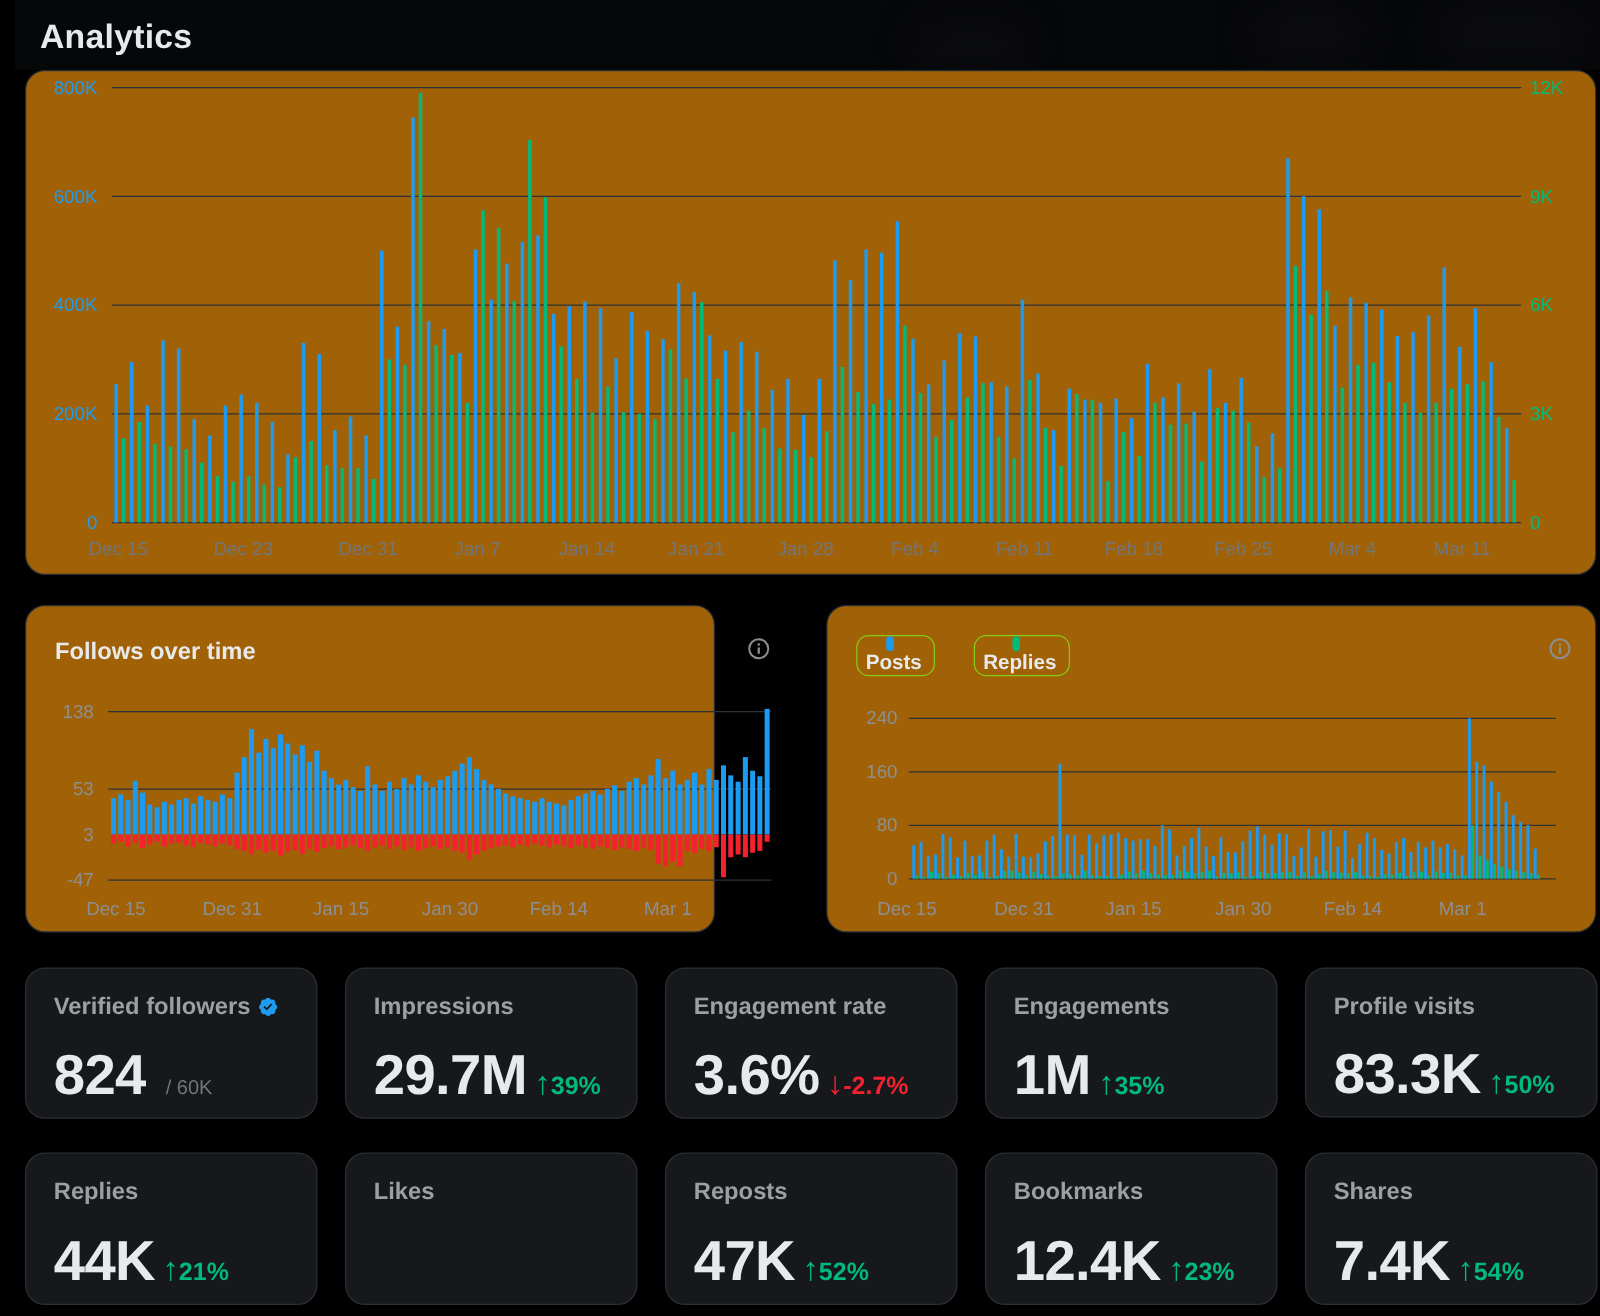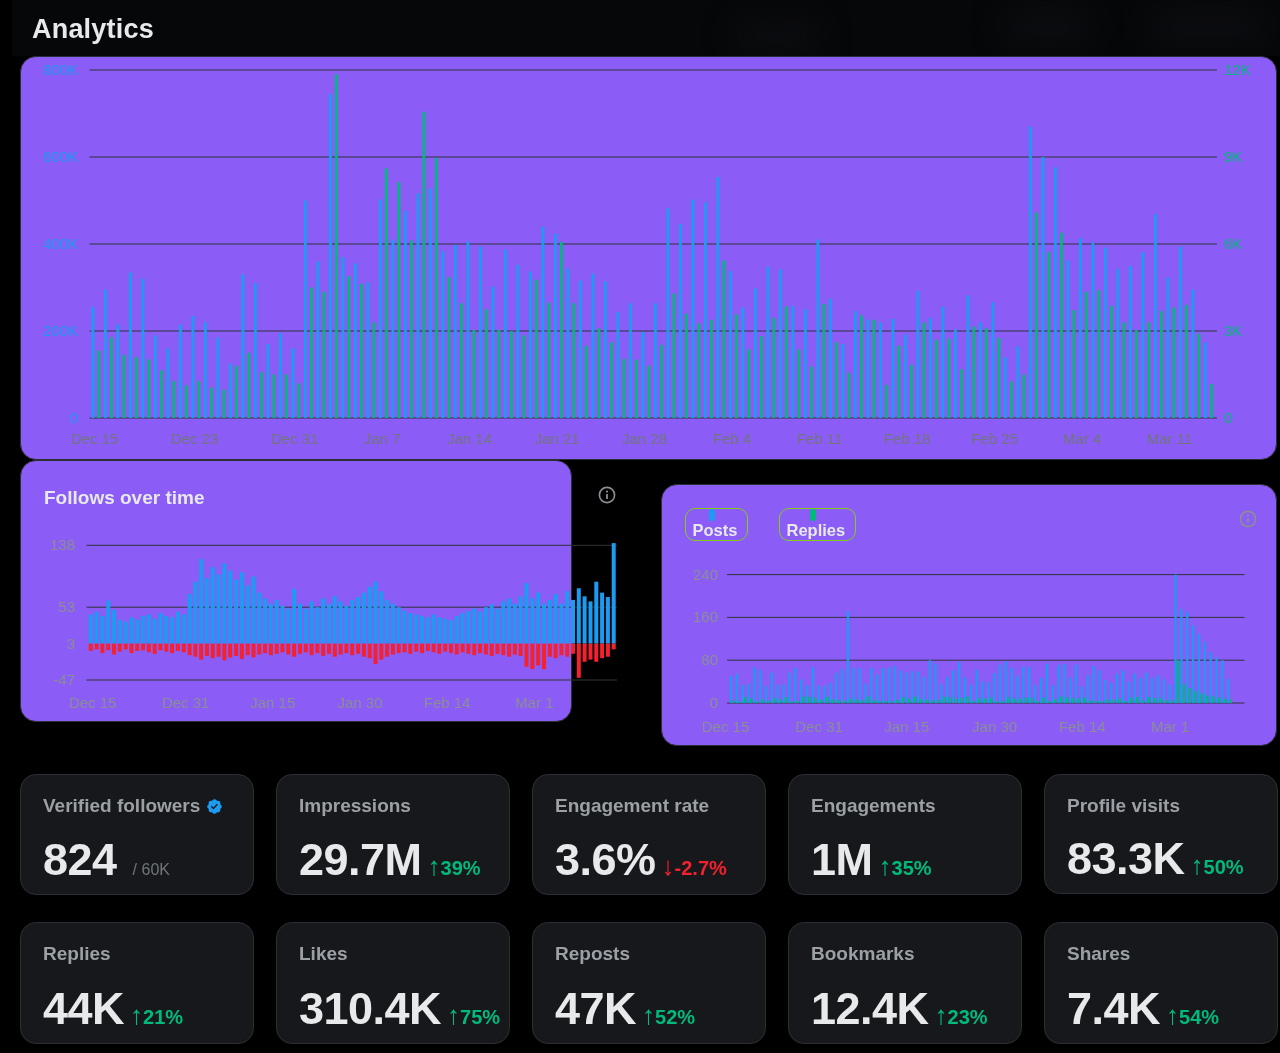--- a/index.html
+++ b/index.html
@@ -1,18 +1,18 @@
 <!DOCTYPE html>
 <html><head>
 <meta charset="utf-8">
 <style>
 * { margin:0; padding:0; box-sizing:border-box; }
 html,body { width:1280px; height:1053px; background:#000; overflow:hidden;
   font-family:"Liberation Sans", sans-serif; position:relative; }
-.panel { position:absolute; background:#8b5cf6; border:1px solid #2b2f33; border-radius:16px; }
+.panel { position:absolute; background:#a16207; border:1px solid #2b2f33; border-radius:16px; }
 .header { position:absolute; left:12px; top:0; width:1280px; height:56px; background:#060709; }
 .header h1 { position:absolute; left:20px; top:14px; font-size:27px; font-weight:700; color:#e7e9ea; letter-spacing:0.2px; }
 .blob { position:absolute; border-radius:20px; filter:blur(14px); background:#0b0c0f; }
 .card { position:absolute; background:#16181c; border:1px solid #2b2f33; border-radius:16px; padding:18px 22px; }
 .ctitle { font-size:19px; font-weight:700; color:#9ba0a5; margin-top:2px; }
 .cval { position:absolute; left:22px; bottom:8px; font-size:45px; font-weight:800; color:#e7e9ea; letter-spacing:-0.5px; white-space:nowrap; }
 .chg { font-size:20px; font-weight:700; letter-spacing:0; margin-left:6px; }
 .chg .ar { font-size:26px; font-weight:400; }
 .chg.up { color:#00ba7c; }
 .chg.down { color:#f4212e;text-align:center; }
@@ -238,21 +238,21 @@
 <text x="623.5" y="387" text-anchor="middle" fill="#71767b" font-size="15" font-family="Liberation Sans, sans-serif">Jan 28</text>
 <text x="711.0" y="387" text-anchor="middle" fill="#71767b" font-size="15" font-family="Liberation Sans, sans-serif">Feb 4</text>
 <text x="798.5" y="387" text-anchor="middle" fill="#71767b" font-size="15" font-family="Liberation Sans, sans-serif">Feb 11</text>
 <text x="886.0" y="387" text-anchor="middle" fill="#71767b" font-size="15" font-family="Liberation Sans, sans-serif">Feb 18</text>
 <text x="973.5" y="387" text-anchor="middle" fill="#71767b" font-size="15" font-family="Liberation Sans, sans-serif">Feb 25</text>
 <text x="1061.0" y="387" text-anchor="middle" fill="#71767b" font-size="15" font-family="Liberation Sans, sans-serif">Mar 4</text>
 <text x="1148.5" y="387" text-anchor="middle" fill="#71767b" font-size="15" font-family="Liberation Sans, sans-serif">Mar 11</text>
 </svg>
 </div>
 
-<div class="panel" style="left:20px;top:460px;width:552px;height:262px">
+<div class="panel" style="left:20px;top:484px;width:552px;height:262px">
 <div class="ptitle" style="left:23px;top:26px">Follows over time</div>
 <svg style="position:absolute;left:576.5px;top:25px" width="18" height="18" viewBox="0 0 18 18">
       <circle cx="9" cy="9" r="7.6" fill="none" stroke="#8b8f94" stroke-width="1.6"></circle>
       <rect x="8.1" y="8" width="1.8" height="5" fill="#8b8f94"></rect>
       <rect x="8.1" y="4.6" width="1.8" height="1.9" fill="#8b8f94"></rect>
     </svg>
 <svg width="615" height="260" viewBox="0 0 615 260" style="position:absolute;left:0;top:0">
 <line x1="65.5" y1="84.3" x2="596" y2="84.3" stroke="#2f3336" stroke-width="1"></line>
 <text x="54" y="89.3" text-anchor="end" fill="#8b8f94" font-size="15" font-family="Liberation Sans, sans-serif">138</text>
 <line x1="65.5" y1="146.2" x2="596" y2="146.2" stroke="#2f3336" stroke-width="1"></line>
@@ -676,21 +676,20 @@
 <div class="card" style="left:1044px;top:773.5px;width:233.5px;height:120px">
     <div class="ctitle">Profile visits</div>
     <div class="cval">83.3K<span class="chg up"><span class="ar">↑</span>50%</span></div>
   </div>
 <div class="card" style="left:20px;top:921.5px;width:233.5px;height:122.5px">
     <div class="ctitle">Replies</div>
     <div class="cval">44K<span class="chg up"><span class="ar">↑</span>21%</span></div>
   </div>
 <div class="card" style="left:276px;top:921.5px;width:233.5px;height:122.5px">
     <div class="ctitle">Likes</div>
-    <div class="cval">310.4K<span class="chg up"><span class="ar">↑</span>75%</span></div>
   </div>
 <div class="card" style="left:532px;top:921.5px;width:233.5px;height:122.5px">
     <div class="ctitle">Reposts</div>
     <div class="cval">47K<span class="chg up"><span class="ar">↑</span>52%</span></div>
   </div>
 <div class="card" style="left:788px;top:921.5px;width:233.5px;height:122.5px">
     <div class="ctitle">Bookmarks</div>
     <div class="cval">12.4K<span class="chg up"><span class="ar">↑</span>23%</span></div>
   </div>
 <div class="card" style="left:1044px;top:921.5px;width:233.5px;height:122.5px">

